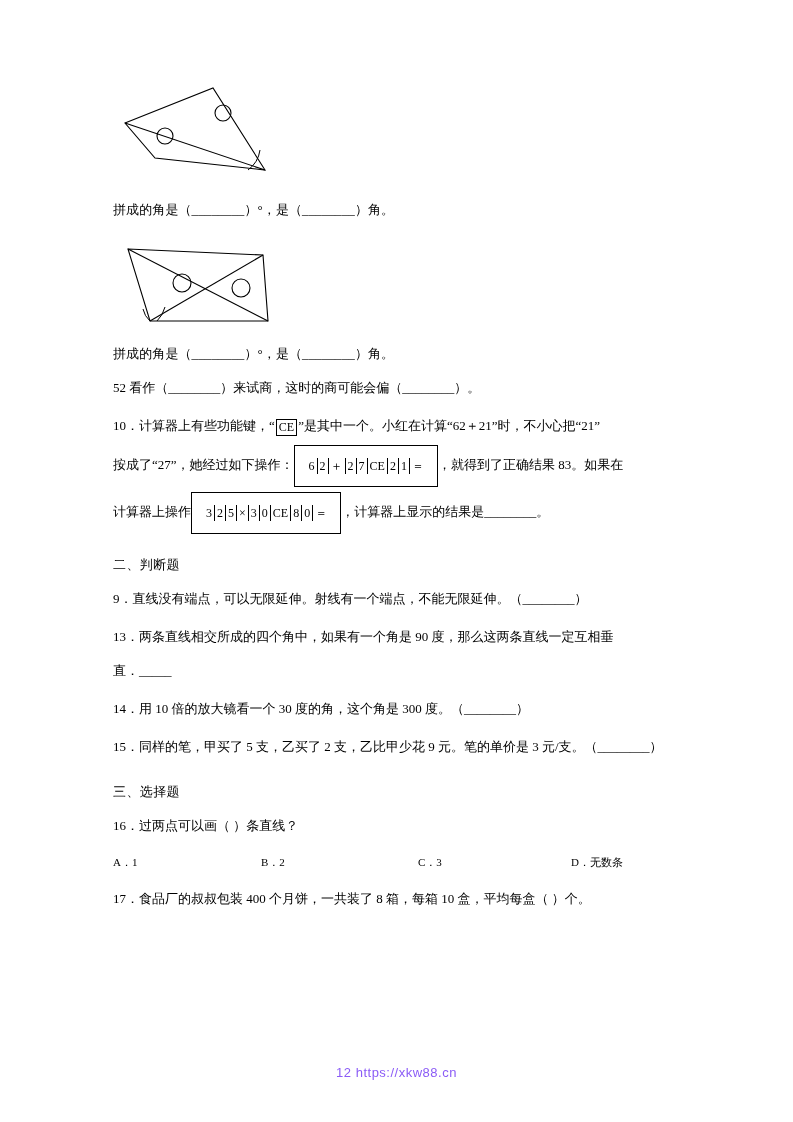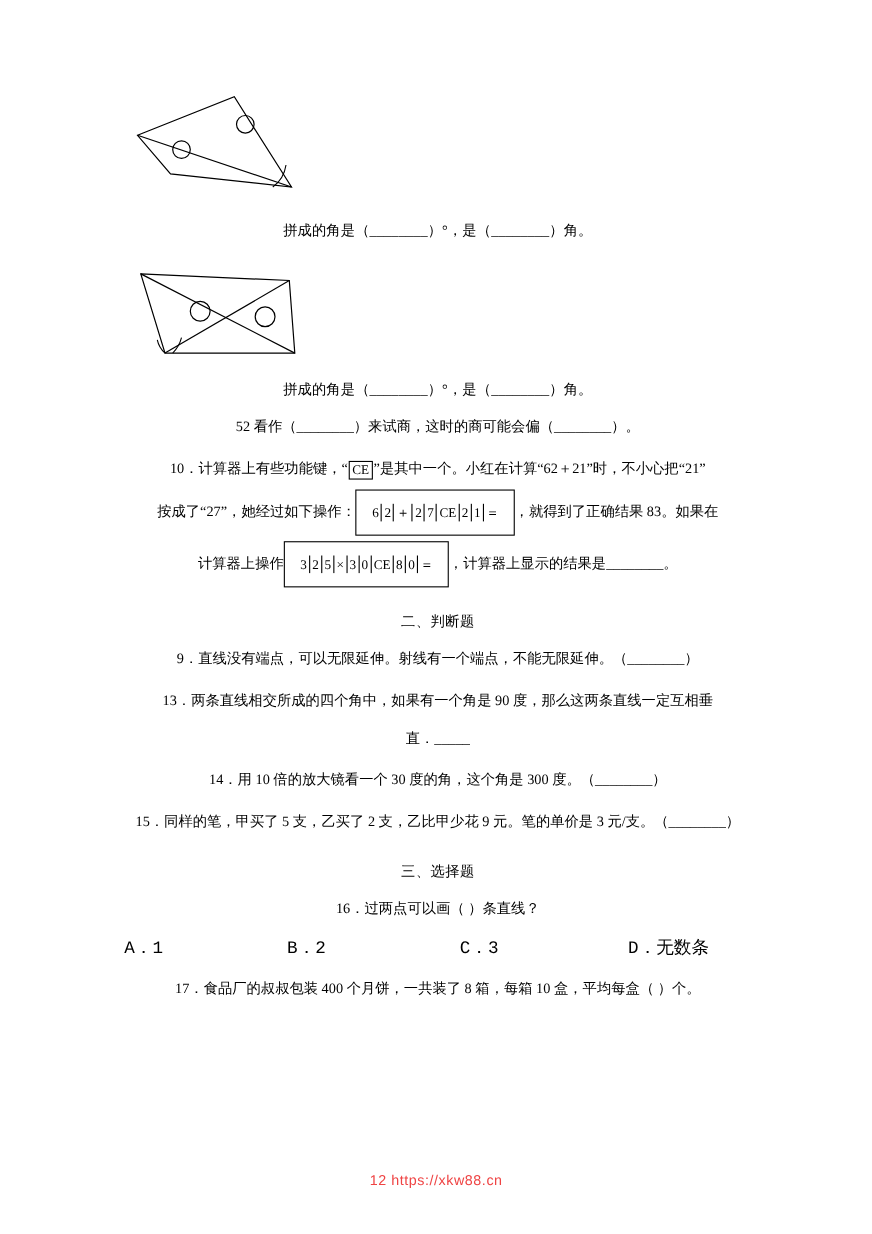--- a/index.html
+++ b/index.html
@@ -19,21 +19,20 @@
     position: absolute;
     left: 0; top: 0;
     width: 793px;
     height: 1122px;
   }
   .content {
     position: absolute;
     left: 113px;
     top: 78px;
     width: 570px;
-    text-align: center;
   }
   .fig {
     margin: 0 0 4px 0;
   }
   .fig svg { display: block; }
   .line {
     font-size: 13.0px;
     line-height: 26px;
     margin: 0 0 6px 0;
     letter-spacing: 0.1px;
@@ -44,26 +43,25 @@
     margin: 0 0 9px 0;
   }
   .q.tight { margin-bottom: 5px; }
   .sec {
     font-size: 13.0px;
     font-weight: normal;
     margin: 22px 0 10px 0;
     letter-spacing: 0.4px;
   }
   .choices {
-    font-size: 16px;
+    font-size: 11px;
     line-height: 26px;
     margin: 0 0 9px 0;
     position: relative;
     height: 26px;
-    font-family: Liberation Mono, monospace;
   }
   .choices span { position: absolute; top: 0; }
   .c1 { left: 0px; }
   .c2 { left: 148px; }
   .c3 { left: 305px; }
   .c4 { left: 458px; }
   .keybox {
     display: inline-block;
     border: 1px solid #000;
     padding: 0 2px;
@@ -91,21 +89,21 @@
   }
   .keyseq i:last-child { border-right: none; }
   .keyseq .nb { border-right: none; padding-right: 1px; }
   .footer {
     position: absolute;
     left: 0;
     top: 1065px;
     width: 793px;
     text-align: center;
     font-size: 13px;
-    color: #ef4444;
+    color: #8b5cf6;
     font-family: "Liberation Sans", sans-serif;
     letter-spacing: 0.5px;
   }
 </style>
 </head>
 <body>
 
 <div class="page">
 
   <div class="content">

